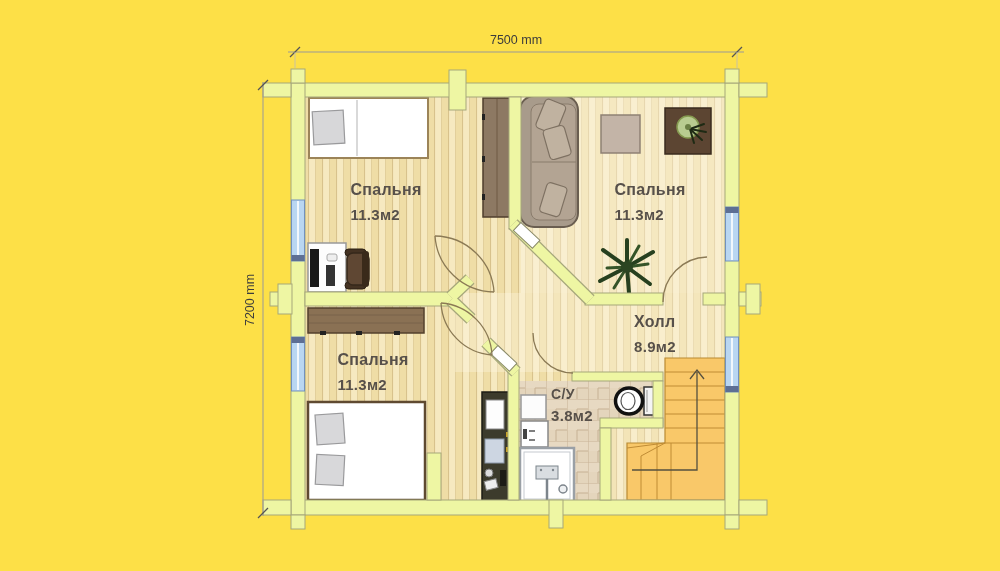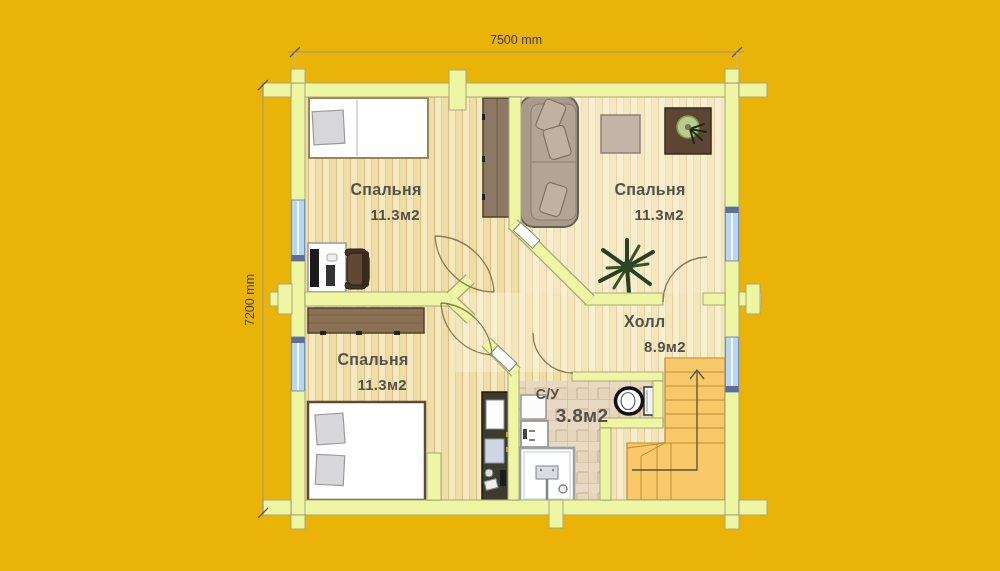--- a/index.html
+++ b/index.html
@@ -1,20 +1,20 @@
 <!DOCTYPE html>
 <html><head>
 <meta charset="utf-8">
 <style>
   html,body{margin:0;padding:0;background:#ffffff;font-family:"Liberation Sans",sans-serif;}
-  .stage{position:relative;width:1000px;height:571px;background:#eab308;overflow:hidden;}
+  .stage{position:relative;width:1000px;height:571px;background:#fde047;overflow:hidden;}
   .stage svg{position:absolute;left:0;top:0;}
   .room-label{position:absolute;transform:translate(-50%,-50%);text-align:left;
     color:#57504a;font-size:16px;font-weight:600;line-height:25px;letter-spacing:.3px;white-space:nowrap;}
-  .room-label .area{font-size:15px;margin-left:20px;}
+  .room-label .area{font-size:15px;}
   .dim-label{position:absolute;transform:translate(-50%,-50%);color:#3c3c3c;font-size:12.5px;white-space:nowrap;}
   .dim-label.vert{transform:translate(-50%,-50%) rotate(-90deg);}
 </style>
 </head>
 <body>
 
 <div class="stage">
 
 <svg width="1000" height="571" viewBox="0 0 1000 571">
   <defs>
@@ -291,16 +291,16 @@
 <div class="room-label" style="left:373px;top:372px;">
   <div>Спальня</div>
   <div class="area">11.3м2</div>
 </div>
 <div class="room-label" style="left:655px;top:334px;">
   <div>Холл</div>
   <div class="area">8.9м2</div>
 </div>
 <div class="room-label" style="left:572px;top:405px;font-size:14px;line-height:21px;">
   <div>С/У</div>
-  <div class="area" style="font-size:19px">3.8м2</div>
+  <div class="area" style="font-size:15px">3.8м2</div>
 </div>
 
 </div>
 
 </body></html>

